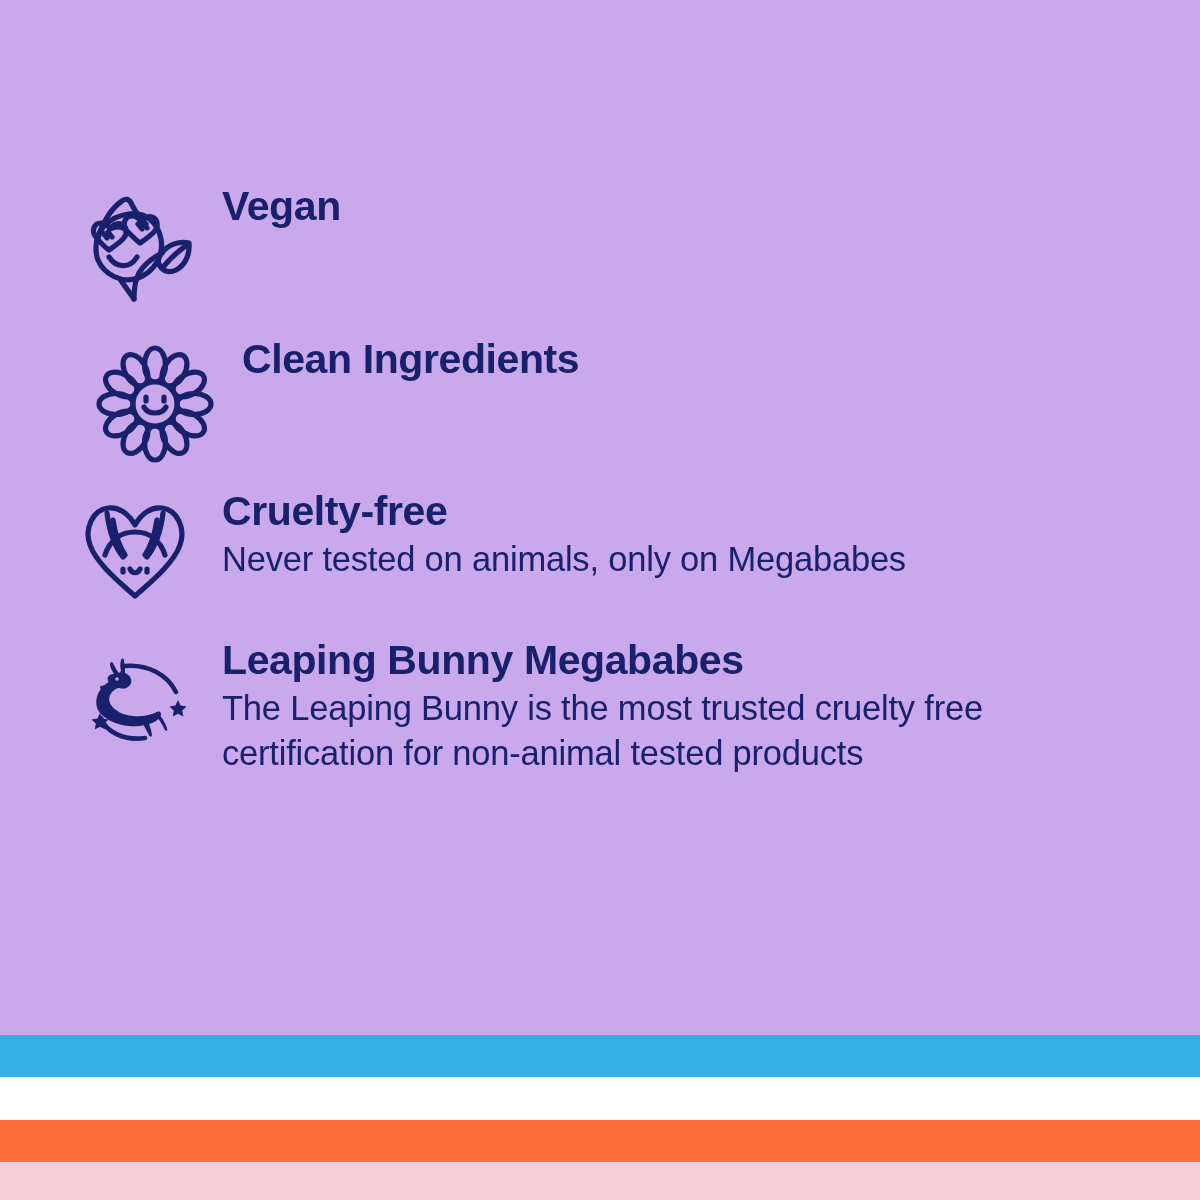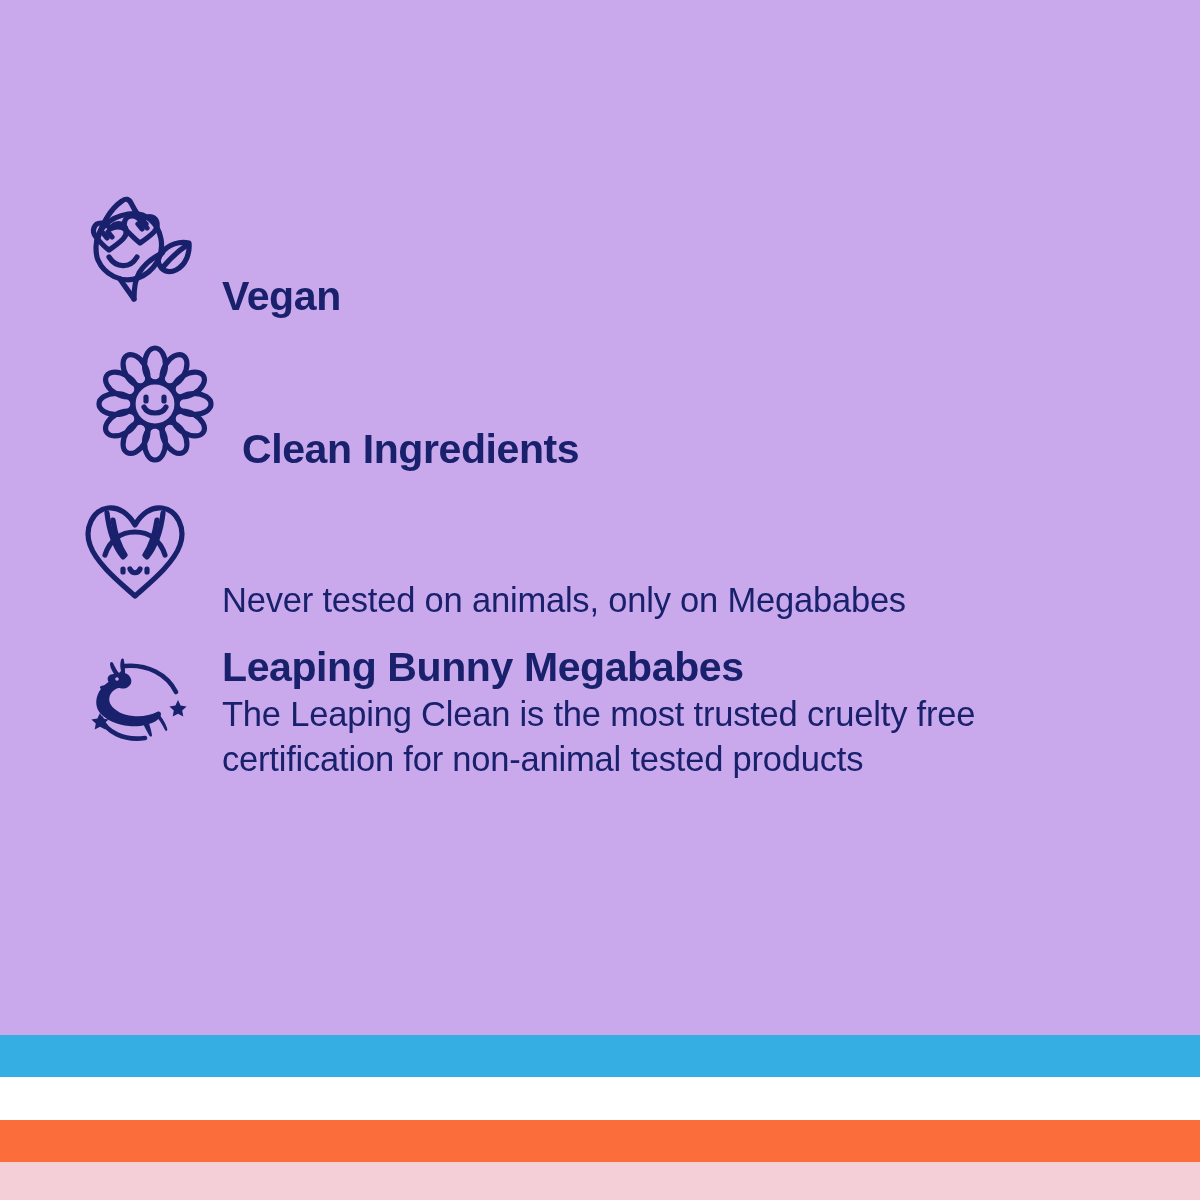--- a/index.html
+++ b/index.html
@@ -22,21 +22,21 @@
   .features {
     position: absolute;
     left: 0;
     top: 0;
     width: 1200px;
     padding-top: 186px;
     box-sizing: border-box;
   }
   .feature {
     display: flex;
-    align-items: flex-end;
+    align-items: flex-start;
     padding-left: 72px;
     padding-right: 40px;
   }
   .feature + .feature { margin-top: 0; }
   .feature-icon {
     flex: 0 0 auto;
     width: 126px;
     height: 126px;
     display: flex;
     align-items: flex-start;
@@ -193,20 +193,21 @@
             <path d="M26 58 C31 43 42 35 56 35 C70 35 81 43 86 58"></path>
 
             <path d="M44 72 L44 75"></path>
             <path d="M68 72 L68 75"></path>
 
             <path d="M51 72 C53 77 59 77 61 72"></path>
           </g>
         </svg>
       </div>
       <div class="feature-text">
+        <div class="feature-title" style="color: rgb(25, 33, 109);">Cruelty-free</div>
         <div class="feature-desc" style="color: rgb(25, 33, 109);">Never tested on animals, only on Megababes</div>
       </div>
     </div>
 
     <div class="feature" id="feature-leaping">
       <div class="feature-icon">
         <svg width="112" height="92" viewBox="0 0 112 92" fill="none" xmlns="http://www.w3.org/2000/svg">
           <g fill="#19216d">
 
             <path d="M34 24 C28 26 22 31 19 38 C16 45 17 52 21 57 C27 64 38 69 50 70 C60 71 70 69 77 65 C80 63 82 60 82 58 C82 56 80 55 78 56 C72 59 63 61 54 60 C44 59 36 55 32 49 C29 44 30 39 34 35 C37 32 41 31 45 32 L46 27 C42 25 38 23 34 24 Z"></path>
@@ -228,21 +229,21 @@
           <g fill="#19216d">
 
             <path d="M99 44 L101.6 49.6 L107.6 50.4 L103.2 54.6 L104.3 60.6 L99 57.7 L93.7 60.6 L94.8 54.6 L90.4 50.4 L96.4 49.6 Z"></path>
 
             <path d="M21 57 L23.6 62.6 L29.6 63.4 L25.2 67.6 L26.3 73.6 L21 70.7 L15.7 73.6 L16.8 67.6 L12.4 63.4 L18.4 62.6 Z"></path>
           </g>
         </svg>
       </div>
       <div class="feature-text">
         <div class="feature-title" style="color: rgb(25, 33, 109);">Leaping Bunny Megababes</div>
-        <div class="feature-desc" style="color: rgb(25, 33, 109);">The Leaping Clean is the most trusted cruelty free certification for non-animal tested products</div>
+        <div class="feature-desc" style="color: rgb(25, 33, 109);">The Leaping Bunny is the most trusted cruelty free certification for non-animal tested products</div>
       </div>
     </div>
 
   </div>
 
   <div class="stripes">
     <div class="stripe stripe-blue" style="background: rgb(53, 175, 227);"></div>
     <div class="stripe stripe-white" style="background: rgb(255, 255, 255);"></div>
     <div class="stripe stripe-orange" style="background: rgb(251, 109, 58);"></div>
     <div class="stripe stripe-pink" style="background: rgb(244, 207, 215);"></div>

